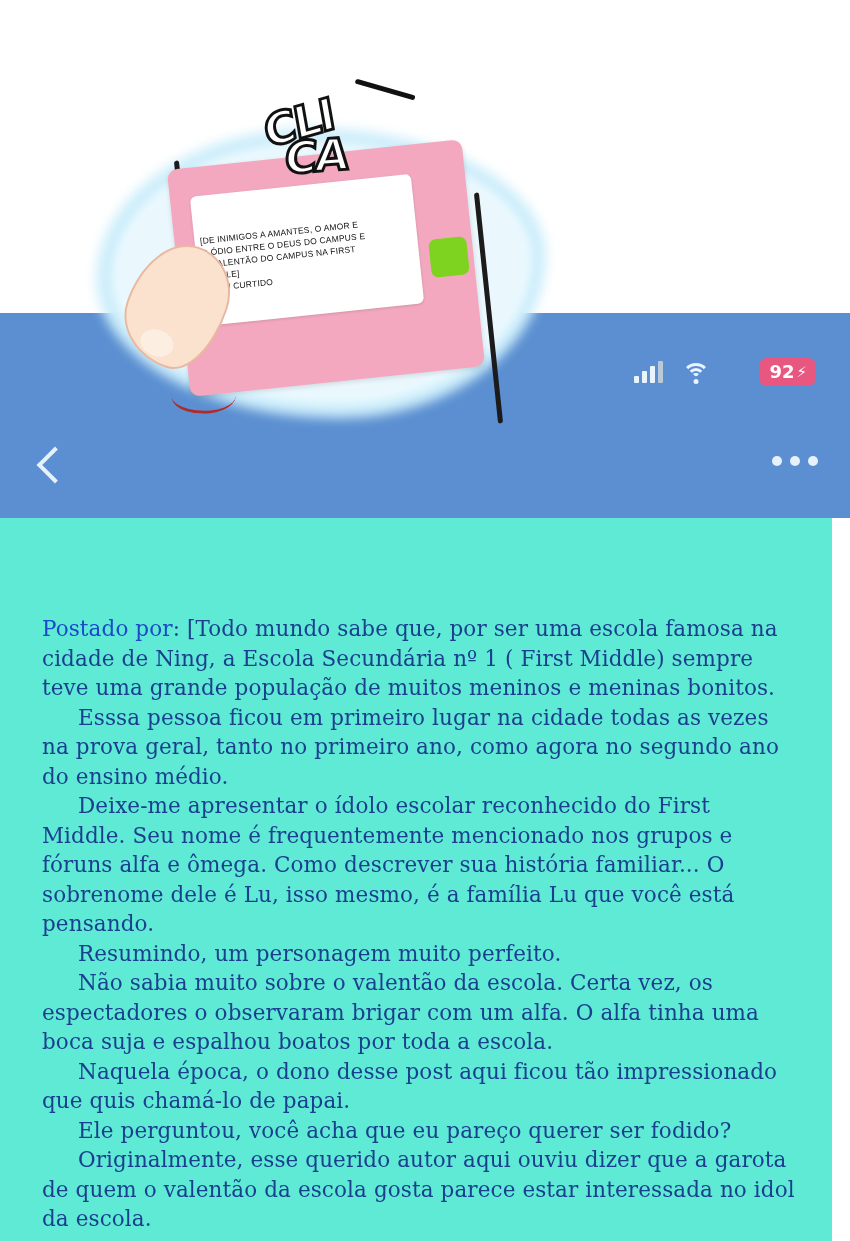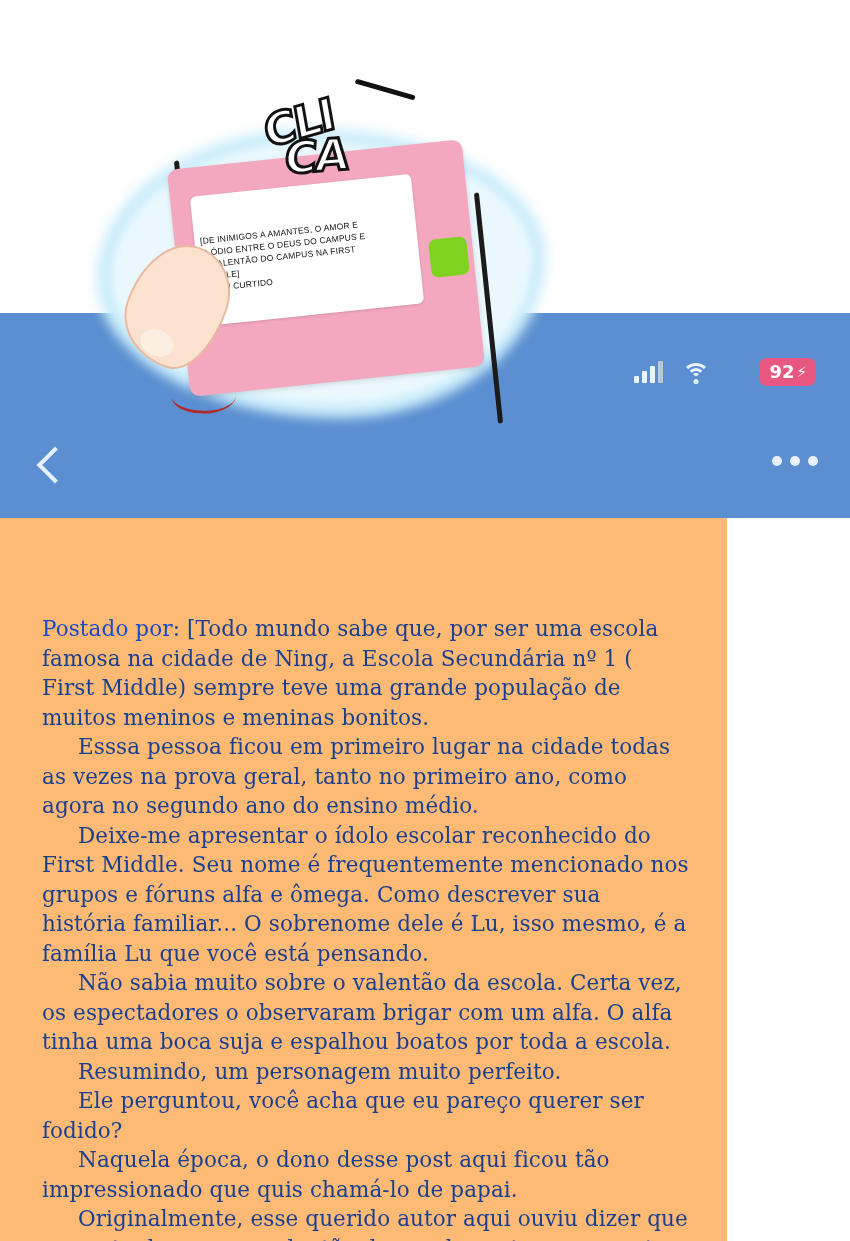--- a/index.html
+++ b/index.html
@@ -187,22 +187,22 @@
   }
   .more-dots {
     position: absolute; right: 32px; top: 456px;
     display: flex; gap: 8px; cursor: pointer;
   }
   .more-dots i { width: 10px; height: 10px; border-radius: 50%; background: #e7f1fb; display:block; }
 
   
   .text-panel {
     position: absolute; top: 518px; left: 0;
-    width: 727px; height: 723px;
-    background: #fdba74;
+    width: 832px; height: 723px;
+    background: #5eead4;
     padding: 96px 36px 0 42px;
   }
   .body-text {
     font-family: "DejaVu Serif", serif;
     font-size: 21.5px;
     line-height: 29.5px;
     color: #1b3f8f;
     letter-spacing: .1px;
   }
   .body-text p { margin: 0; text-indent: 36px; }
@@ -269,21 +269,21 @@
     <i></i>
       <i></i>
       <i></i>
   </div>
 
   <div class="text-panel">
     <div class="body-text">
       <p class="first"><span class="poster-label">Postado por</span><span>: </span><span>[Todo mundo sabe que, por ser uma escola famosa na cidade de Ning, a Escola Secundária nº 1 ( First Middle) sempre teve uma grande população de muitos meninos e meninas bonitos.</span></p>
       <p>Esssa pessoa ficou em primeiro lugar na cidade todas as vezes na prova geral, tanto no primeiro ano, como agora no segundo ano do ensino médio.</p>
       <p>Deixe-me apresentar o ídolo escolar reconhecido do First Middle. Seu nome é frequentemente mencionado nos grupos e fóruns alfa e ômega. Como descrever sua história familiar... O sobrenome dele é Lu, isso mesmo, é a família Lu que você está pensando.</p>
+      <p>Resumindo, um personagem muito perfeito.</p>
       <p>Não sabia muito sobre o valentão da escola. Certa vez, os espectadores o observaram brigar com um alfa. O alfa tinha uma boca suja e espalhou boatos por toda a escola.</p>
-      <p>Resumindo, um personagem muito perfeito.</p>
+      <p>Naquela época, o dono desse post aqui ficou tão impressionado que quis chamá-lo de papai.</p>
       <p>Ele perguntou, você acha que eu pareço querer ser fodido?</p>
-      <p>Naquela época, o dono desse post aqui ficou tão impressionado que quis chamá-lo de papai.</p>
       <p>Originalmente, esse querido autor aqui ouviu dizer que a garota de quem o valentão da escola gosta parece estar interessada no idol da escola.</p>
     </div>
   </div>
 
 </div>
 
 </body></html>

